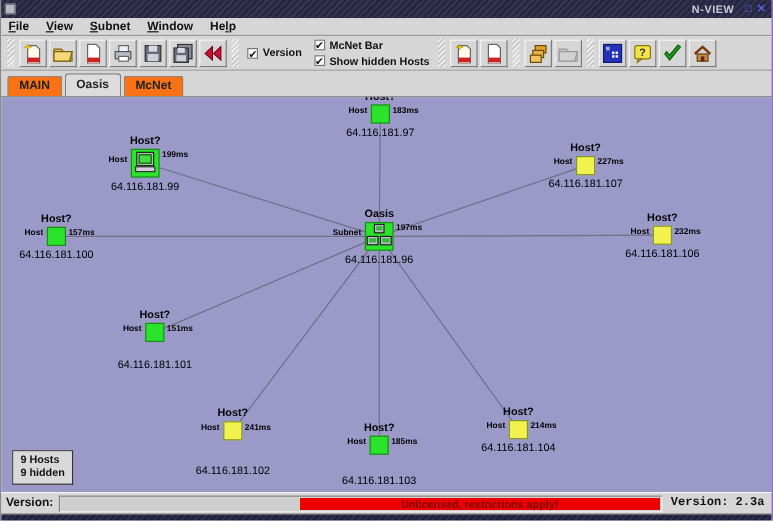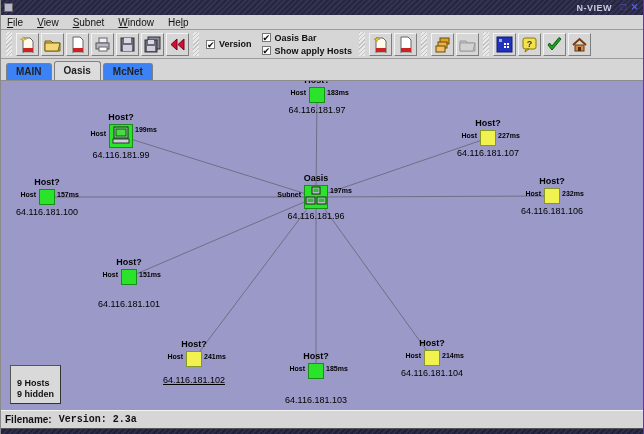--- a/index.html
+++ b/index.html
@@ -8,54 +8,54 @@
 
   
   .titlebar { height:15px; background:repeating-linear-gradient(135deg,#33334f 0 2px,#262642 2px 4px), #2a2a46; background-blend-mode:normal; display:flex; align-items:center; padding:0 3px; flex:0 0 auto; }
   .app-icon { width:9px; height:9px; background:#b8b8c8; border:1px solid #666; margin-right:4px; }
   .title-spacer { flex:1; }
   .title-text { color:#c9c9de; font-size:9px; font-weight:bold; letter-spacing:.5px; margin-right:6px; }
   .win-btn { width:11px; height:10px; font-size:9px; line-height:9px; color:#5560e8; font-weight:bold; text-align:center; cursor:default; }
 
   
   .menubar { height:15px; background:#d6d6d6; border-bottom:1px solid #9b9b9b; display:flex; align-items:center; padding-left:6px; gap:14px; flex:0 0 auto; }
-  .menu-item { font-size:10px; font-weight:normal; color:#111; }
+  .menu-item { font-size:10px; font-weight:bold; color:#111; }
   .menu-item u { text-decoration:underline; }
 
   
   .toolbar { height:29px; background:#d6d6d6; border-bottom:1px solid #9b9b9b; display:flex; align-items:center; padding:0 2px; flex:0 0 auto; }
   .grip { width:6px; height:24px; background:repeating-linear-gradient(135deg,#c2c2c2 0 1px,#e9e9e9 1px 3px); margin:0 3px; flex:0 0 auto; }
   .tb-btn { width:23px; height:23px; background:#d6d6d6; border:1px solid; border-color:#f2f2f2 #7d7d7d #7d7d7d #f2f2f2; display:flex; align-items:center; justify-content:center; margin:0 1px; flex:0 0 auto; }
   .tb-btn svg { display:block; }
   .cb-group { display:flex; gap:10px; margin:0 4px; flex:0 0 auto; }
   .cb-col { display:flex; flex-direction:column; justify-content:center; gap:1px; }
   .cb-row { display:flex; align-items:center; gap:4px; height:12px; }
   .cb-box { width:9px; height:9px; background:#fff; border:1px solid #777; font-size:9px; line-height:8px; text-align:center; color:#111; flex:0 0 auto; }
   .cb-box.disabled { background:#cfcfcf; border-color:#a2a2a2; }
   .cb-label { font-size:9px; font-weight:bold; color:#111; white-space:nowrap; }
   .cb-row.disabled .cb-label { color:#9a9a9a; }
 
   
   .tabrow { height:21px; background:#d6d6d6; display:flex; align-items:flex-end; padding-left:5px; flex:0 0 auto; }
-  .tab { height:17px; padding:2px 9px 0 9px; font-size:10px; font-weight:bold; color:#222; background:#3b82f6; border:1px solid #808080; border-bottom:none; border-radius:3px 3px 0 0; margin-right:2px; }
+  .tab { height:17px; padding:2px 9px 0 9px; font-size:10px; font-weight:bold; color:#222; background:#f97316; border:1px solid #808080; border-bottom:none; border-radius:3px 3px 0 0; margin-right:2px; }
   .tab.active { background:#dcdcdc; height:19px; padding-top:3px; position:relative; z-index:2; }
 
   
   .map-wrap { flex:0 0 330px; position:relative; border-top:1px solid #8d8d8d; }
   .map { position:absolute; inset:0; background:#9b99c8; overflow:hidden; }
   .map svg.links { position:absolute; inset:0; }
   .node { position:absolute; width:0; height:0; }
   .n-icon { position:absolute; border:1px solid rgba(0,40,0,.45); }
   .n-icon.sz16 { width:16px; height:16px; left:-8px; top:-8px; }
   .n-icon.sz24 { width:24px; height:24px; left:-12px; top:-12px; }
   .n-title { position:absolute; left:-60px; width:120px; text-align:center; font-size:9px; font-weight:bold; color:#000; }
   .n-ip { position:absolute; left:-65px; width:130px; text-align:center; font-size:9px; color:#000; }
   .n-side { position:absolute; font-size:7px; font-weight:bold; color:#000; top:-6px; white-space:nowrap; }
   .n-ms { position:absolute; font-size:7px; font-weight:bold; color:#000; white-space:nowrap; }
-  .counter-box { position:absolute; left:9px; bottom:6px; background:#d9d9d9; border:1px solid #555; border-right-color:#333; border-bottom-color:#333; padding:12px 6px 3px 6px; }
+  .counter-box { position:absolute; left:9px; bottom:6px; background:#d9d9d9; border:1px solid #555; border-right-color:#333; border-bottom-color:#333; padding:2px 6px 3px 6px; }
   .counter-box div { font-size:9px; font-weight:bold; color:#111; line-height:11px; }
 
   
   .statusbar { height:18px; background:#d6d6d6; border-top:1px solid #f2f2f2; display:flex; align-items:center; padding:0 4px; gap:5px; flex:0 0 auto; }
   .filename-label { font-size:10px; font-weight:bold; color:#111; }
   .filename-field { flex:1; height:14px; background:#cicic1; background:#cfcfcf; border:1px solid #8a8a8a; border-bottom-color:#f0f0f0; border-right-color:#f0f0f0; position:relative; }
   .license-banner { position:absolute; top:1px; bottom:1px; right:1px; width:60%; background:#ee0000; color:#7a0000; font-size:9px; font-weight:bold; display:flex; align-items:center; justify-content:center; white-space:nowrap; }
   .version-label { font-size:10px; font-weight:bold; color:#111; padding:0 2px;font-family:Liberation Mono, monospace; }
 
   .bottom-edge { flex:1; background:repeating-linear-gradient(135deg,#2d2d4c 0 2px,#20203c 2px 4px); border-top:1px solid #555; }
@@ -137,25 +137,25 @@
     <div class="cb-group">
         <div class="cb-col">
           <div class="cb-row">
             <span class="cb-box">✔</span>
             <span class="cb-label">Version</span>
           </div>
         </div>
         <div class="cb-col">
           <div class="cb-row">
             <span class="cb-box">✔</span>
-            <span class="cb-label">Oasis Bar</span>
+            <span class="cb-label">McNet Bar</span>
           </div>
           <div class="cb-row">
             <span class="cb-box">✔</span>
-            <span class="cb-label">Show apply Hosts</span>
+            <span class="cb-label">Show hidden Hosts</span>
           </div>
         </div>
       </div>
 
     <div class="grip"></div>
 
     <div class="tb-btn">
       <svg width="17" height="17">
           <path d="M4 2h7l3 3v12H4z" fill="#fffbe8" stroke="#666"></path>
           <rect x="4" y="12" width="10" height="4" fill="#cc2222"></rect>
@@ -286,21 +286,21 @@
           <div class="n-title" style="bottom: 10px;">Host?</div>
           <div class="n-side" style="right: 11px;">Host</div>
           <div class="n-ms" style="left: 10px; top: -6px;">151ms</div>
           <div class="n-ip" style="top: 22px;">64.116.181.101</div>
         </div>
         <div class="node" style="left: 193px; top: 278px;">
           <div class="n-icon sz16" style="background: rgb(242, 242, 79);"></div>
           <div class="n-title" style="bottom: 10px;">Host?</div>
           <div class="n-side" style="right: 11px;">Host</div>
           <div class="n-ms" style="left: 10px; top: -6px;">241ms</div>
-          <div class="n-ip" style="top: 16px; text-decoration: underline;">64.116.181.102</div>
+          <div class="n-ip" style="top: 28px;">64.116.181.102</div>
         </div>
         <div class="node" style="left: 315px; top: 290px;">
           <div class="n-icon sz16" style="background: rgb(43, 227, 43);"></div>
           <div class="n-title" style="bottom: 10px;">Host?</div>
           <div class="n-side" style="right: 11px;">Host</div>
           <div class="n-ms" style="left: 10px; top: -6px;">185ms</div>
           <div class="n-ip" style="top: 24px;">64.116.181.103</div>
         </div>
         <div class="node" style="left: 431px; top: 277px;">
           <div class="n-icon sz16" style="background: rgb(242, 242, 79);"></div>
@@ -320,18 +320,21 @@
           <div class="n-icon sz16" style="background: rgb(242, 242, 79);"></div>
           <div class="n-title" style="bottom: 10px;">Host?</div>
           <div class="n-side" style="right: 11px;">Host</div>
           <div class="n-ms" style="left: 10px; top: -6px;">227ms</div>
           <div class="n-ip" style="top: 10px;">64.116.181.107</div>
         </div>
       </div>
   </div>
 
   <div class="statusbar">
-    <span class="filename-label">Filename:</span>
+    <span class="filename-label">Version:</span>
+    <div class="filename-field">
+      <div class="license-banner">Unlicensed, restrictions apply!</div>
+    </div>
     <span class="version-label">Version: 2.3a</span>
   </div>
 
   <div class="bottom-edge"></div>
 </div>
 
 </body></html>

